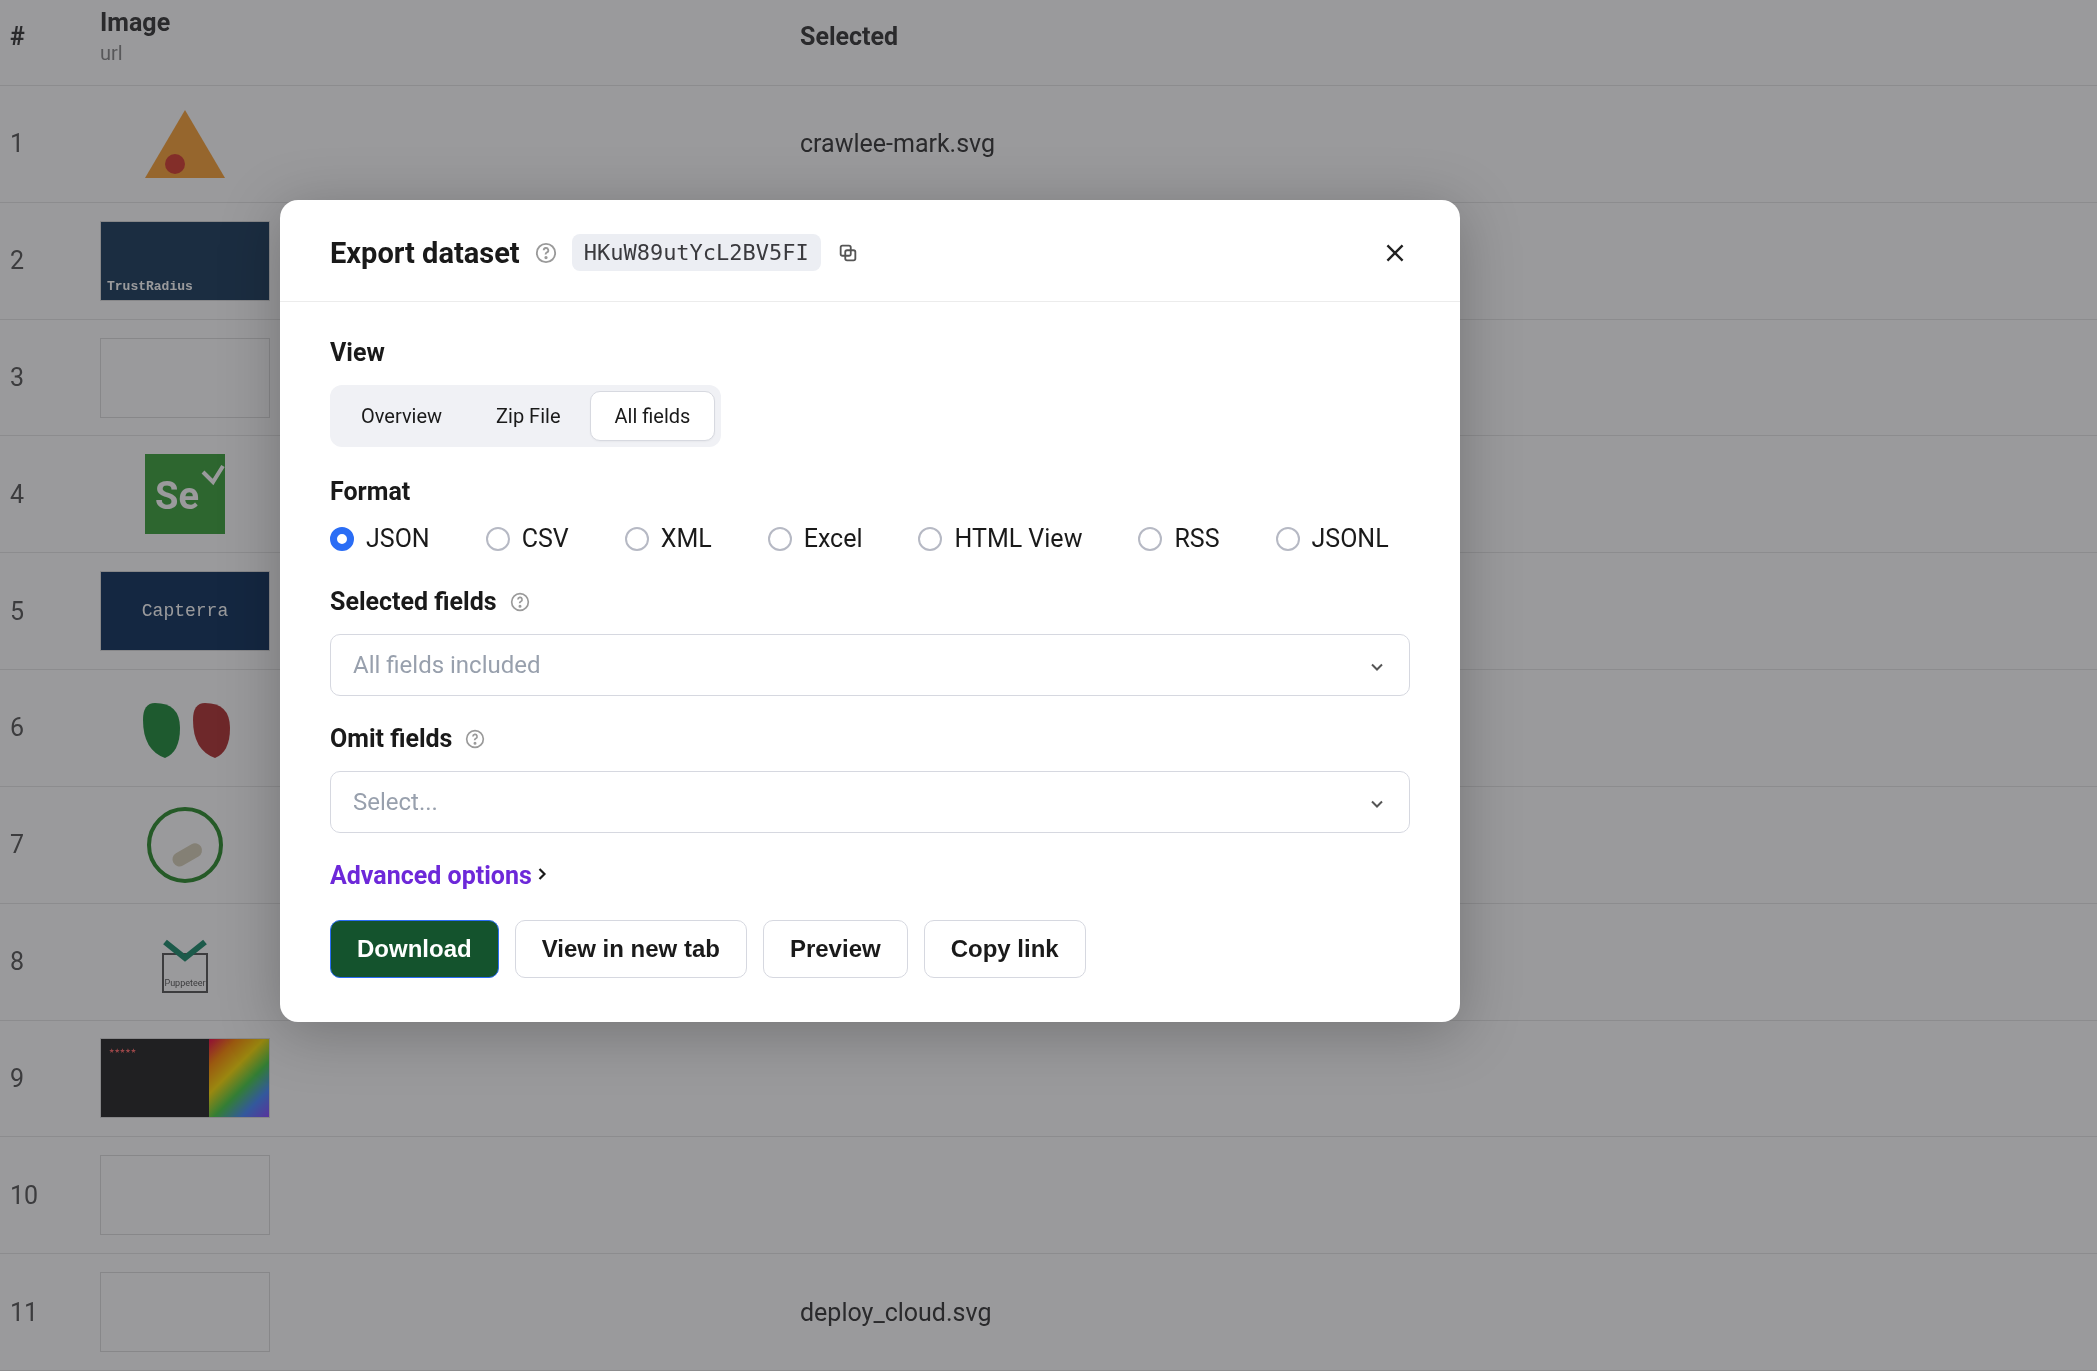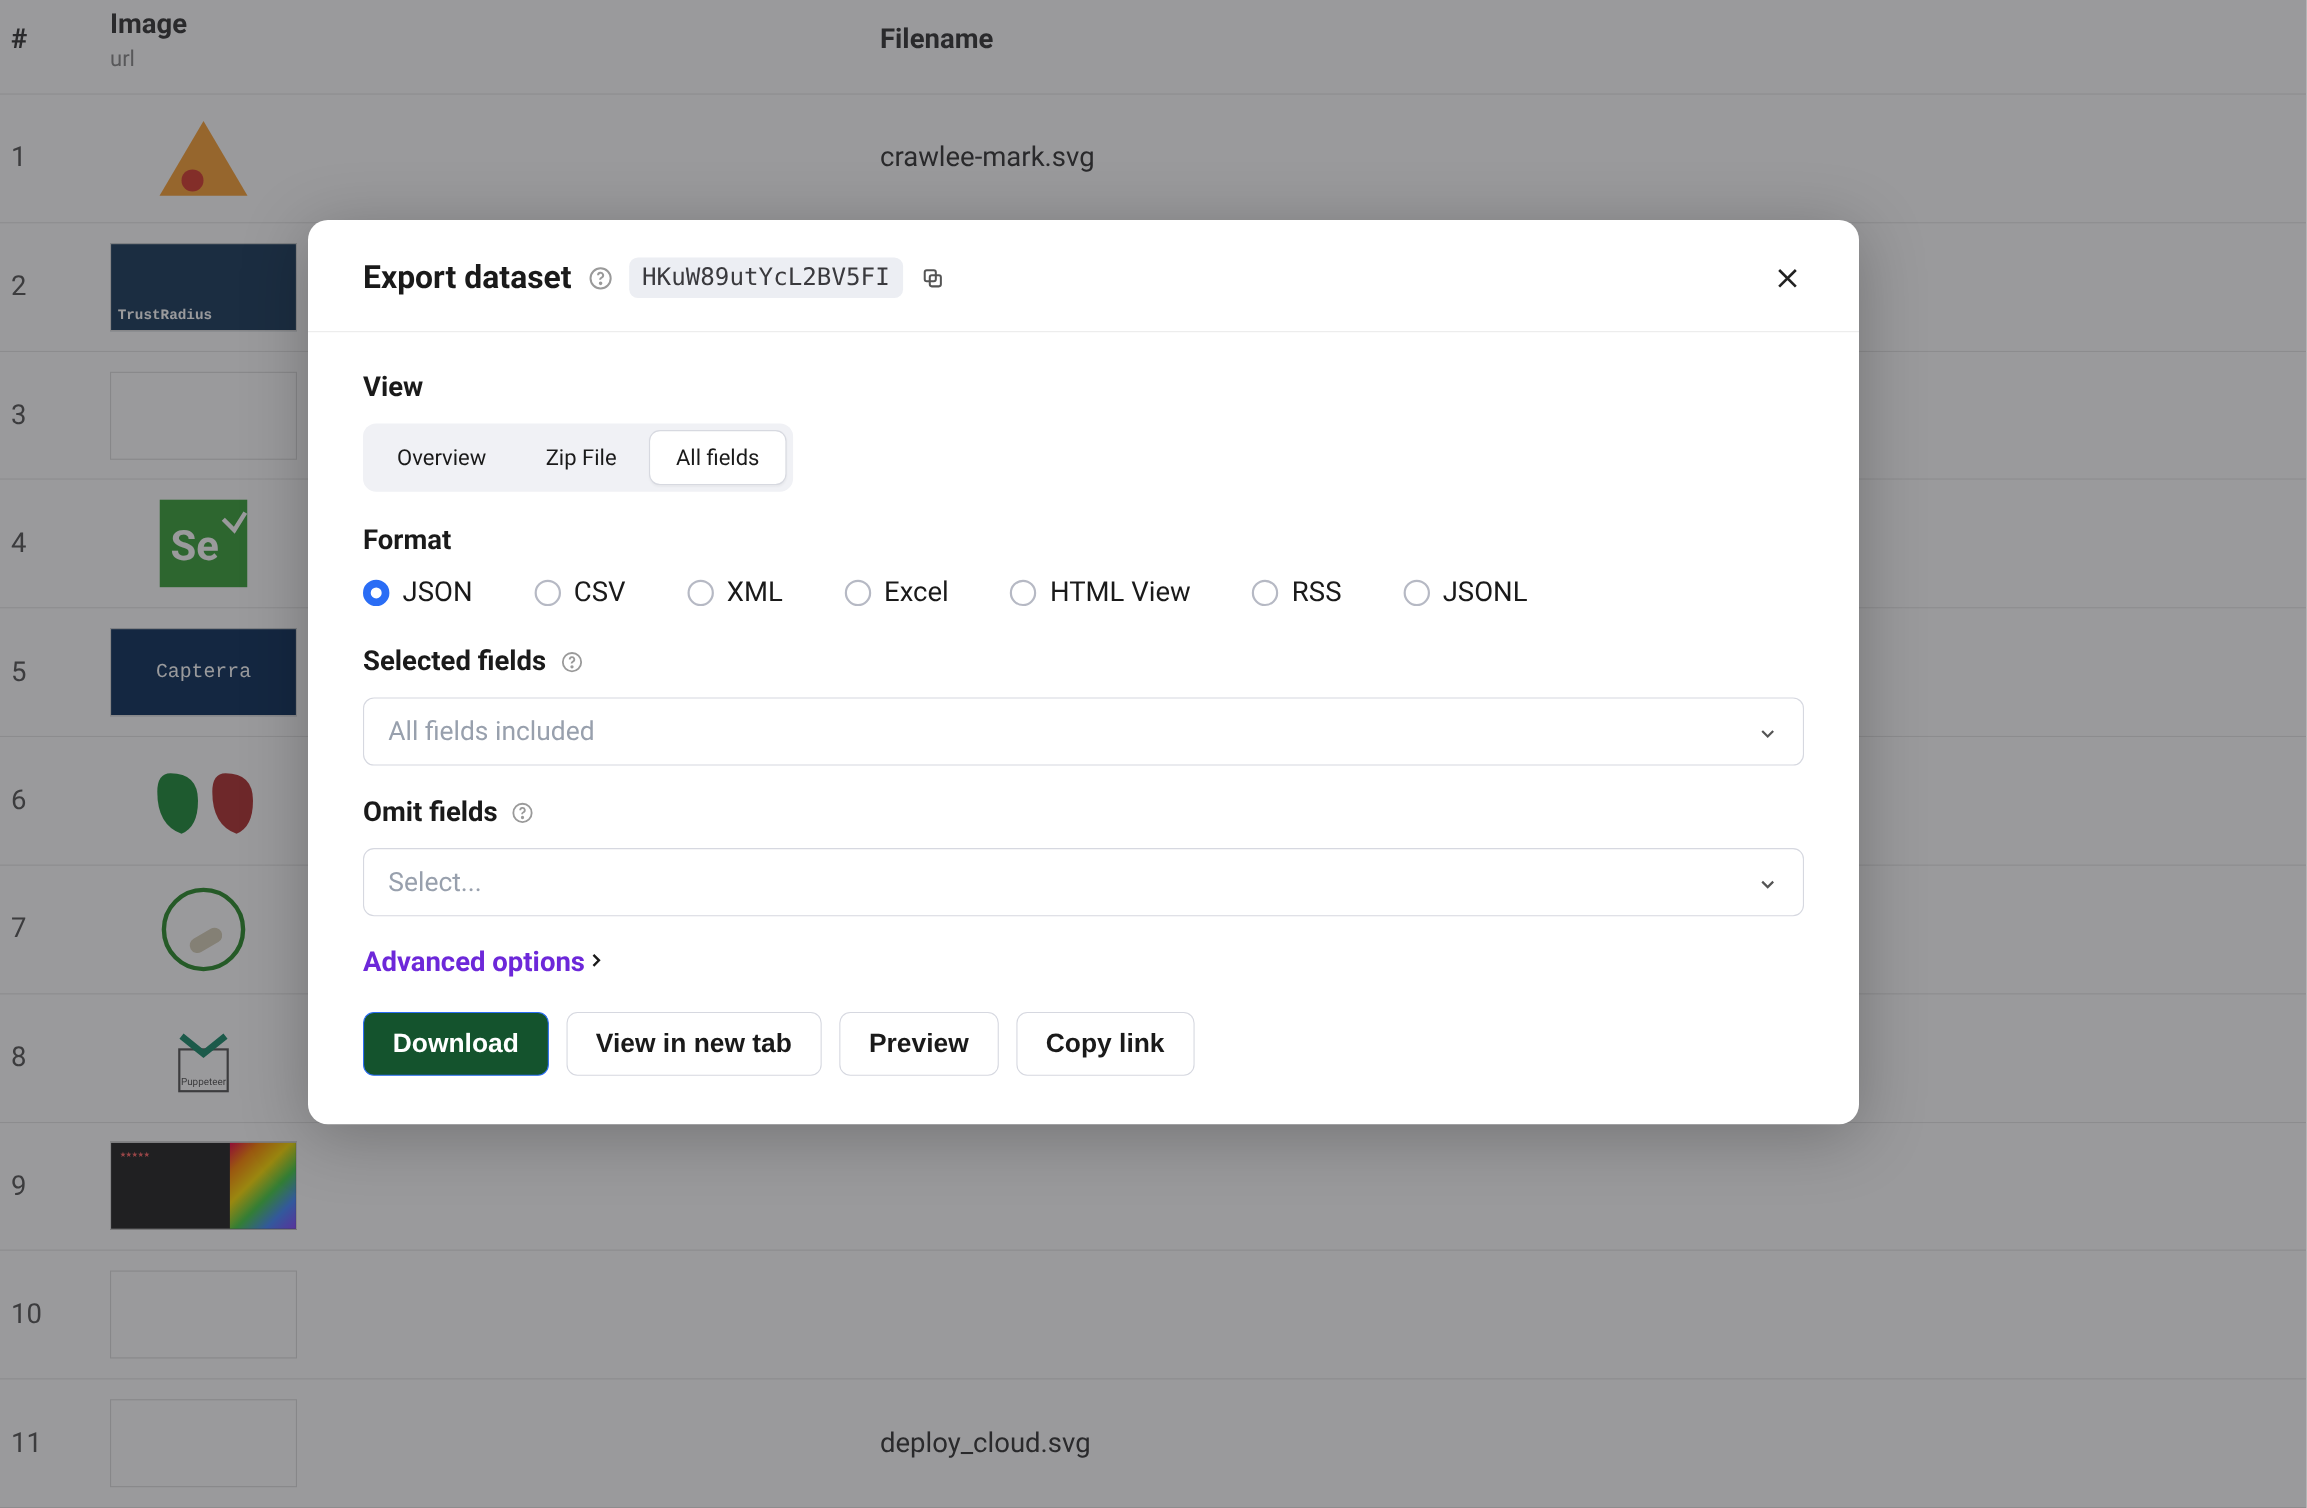--- a/index.html
+++ b/index.html
@@ -39,21 +39,21 @@
       position: absolute;
       top: 0; left: 0; right: 0; bottom: 0;
       background: rgba(30,30,35,0.45);
     }
 
     
     .modal {
       position: absolute;
       top: 200px;
       left: 280px;
-      width: 1410px;
+      width: 1180px;
       background: #fff;
       border-radius: 18px;
       box-shadow: 0 10px 60px rgba(0,0,0,0.25);
       overflow: hidden;
     }
     .modal-header {
       display: flex;
       align-items: center;
       padding: 34px 50px 30px 50px;
       border-bottom: 1px solid #ececec;
@@ -158,21 +158,21 @@
 <body>
 
 <table class="bg-table">
   <thead>
     <tr>
       <th class="col-idx">#</th>
       <th class="col-img">
         <span>Image</span>
         <span class="th-sub">url</span>
       </th>
-      <th class="col-fn">Filename</th>
+      <th class="col-fn">Selected</th>
     </tr>
   </thead>
   <tbody>
     <tr>
         <td class="col-idx">1</td>
         <td class="col-img">
           <div class="thumb">
             <svg viewBox="0 0 100 80">
               <path d="M50 6 L90 74 L10 74 Z" fill="#f7a036"></path>
               <circle cx="40" cy="60" r="10" fill="#d63b2f"></circle>

